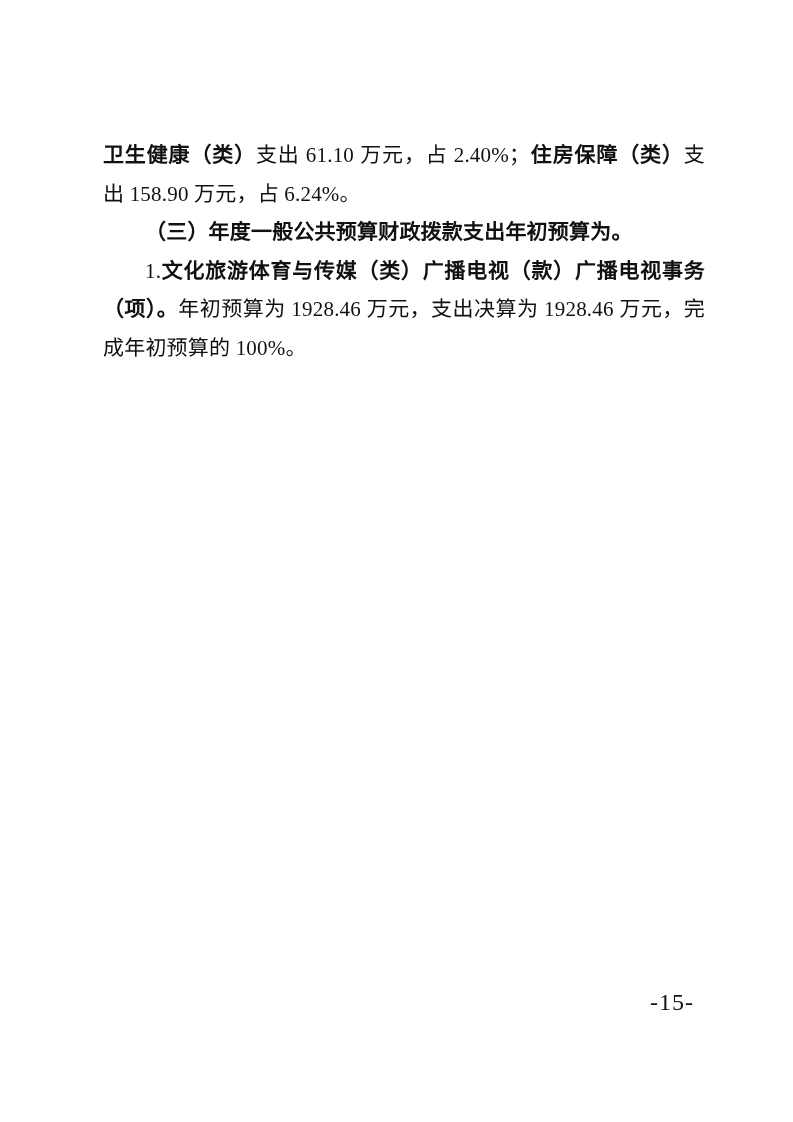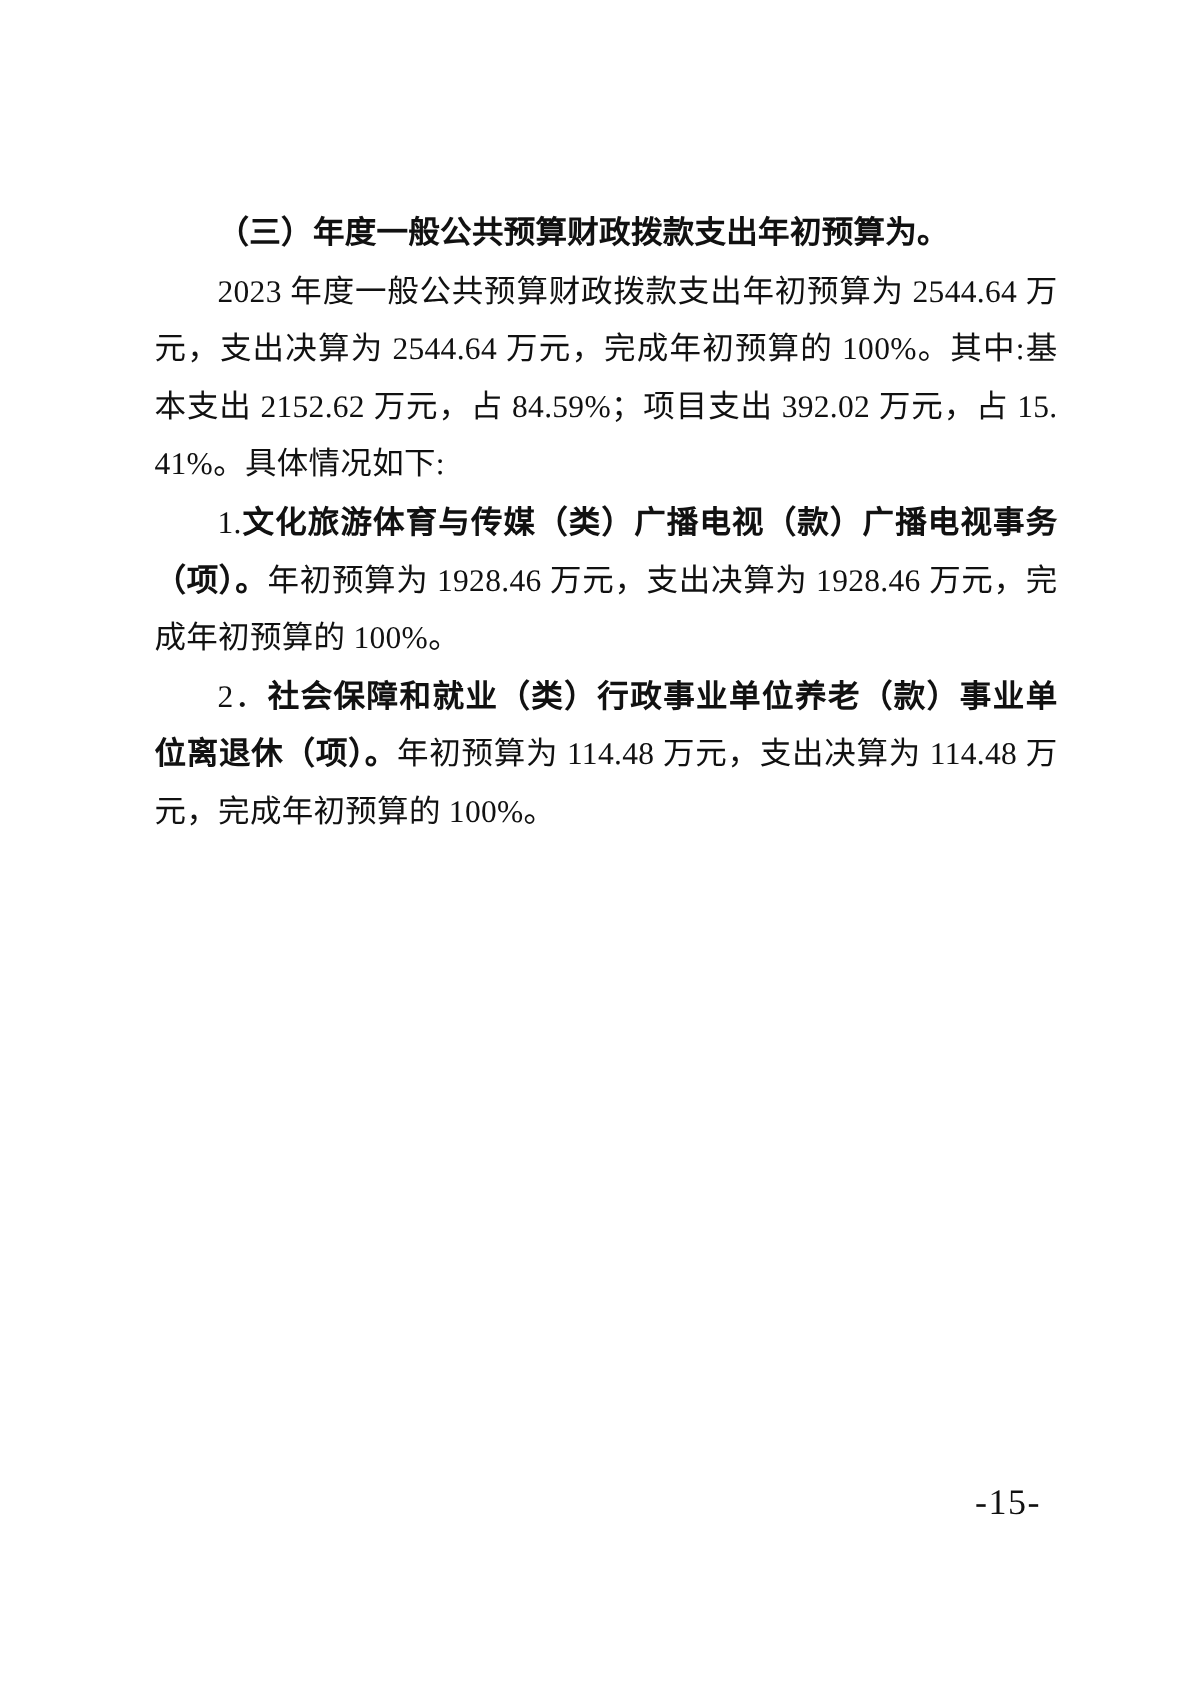--- a/index.html
+++ b/index.html
@@ -45,28 +45,27 @@
     line-height: 28px;
     letter-spacing: 1px;
   }
 </style>
 </head>
 <body>
 
 <div class="page">
   <div class="content">
 
+    <p class="para"><span class="bold">卫生健康（类）</span><span>支出 61.10 万元，占 2.40%；</span><span class="bold">住房保障（类）</span><span>支出 158.90 万元，占 6.24%。</span></p>
 
     <p class="para indent"><span class="bold">（三）年度一般公共预算财政拨款支出年初预算为。</span></p>
 
-    <p class="para indent"><span>2023 年度一般公共预算财政拨款支出年初预算为 2544.64 万元，支出决算为 2544.64 万元，完成年初预算的 100%。其中:基本支出 2152.62 万元，占 84.59%；项目支出 392.02 万元，占 15.41%。具体情况如下:</span></p>
 
     <p class="para indent"><span>1.</span><span class="bold">文化旅游体育与传媒（类）广播电视（款）广播电视事务（项）。</span><span>年初预算为 1928.46 万元，支出决算为 1928.46 万元，完成年初预算的 100%。</span></p>
 
-    <p class="para indent"><span>2．</span><span class="bold">社会保障和就业（类）行政事业单位养老（款）事业单位离退休（项）。</span><span>年初预算为 114.48 万元，支出决算为 114.48 万元，完成年初预算的 100%。</span></p>
 
 
 
 
   </div>
 
   <div class="page-number">-15-</div>
 </div>
 
 </body></html>

